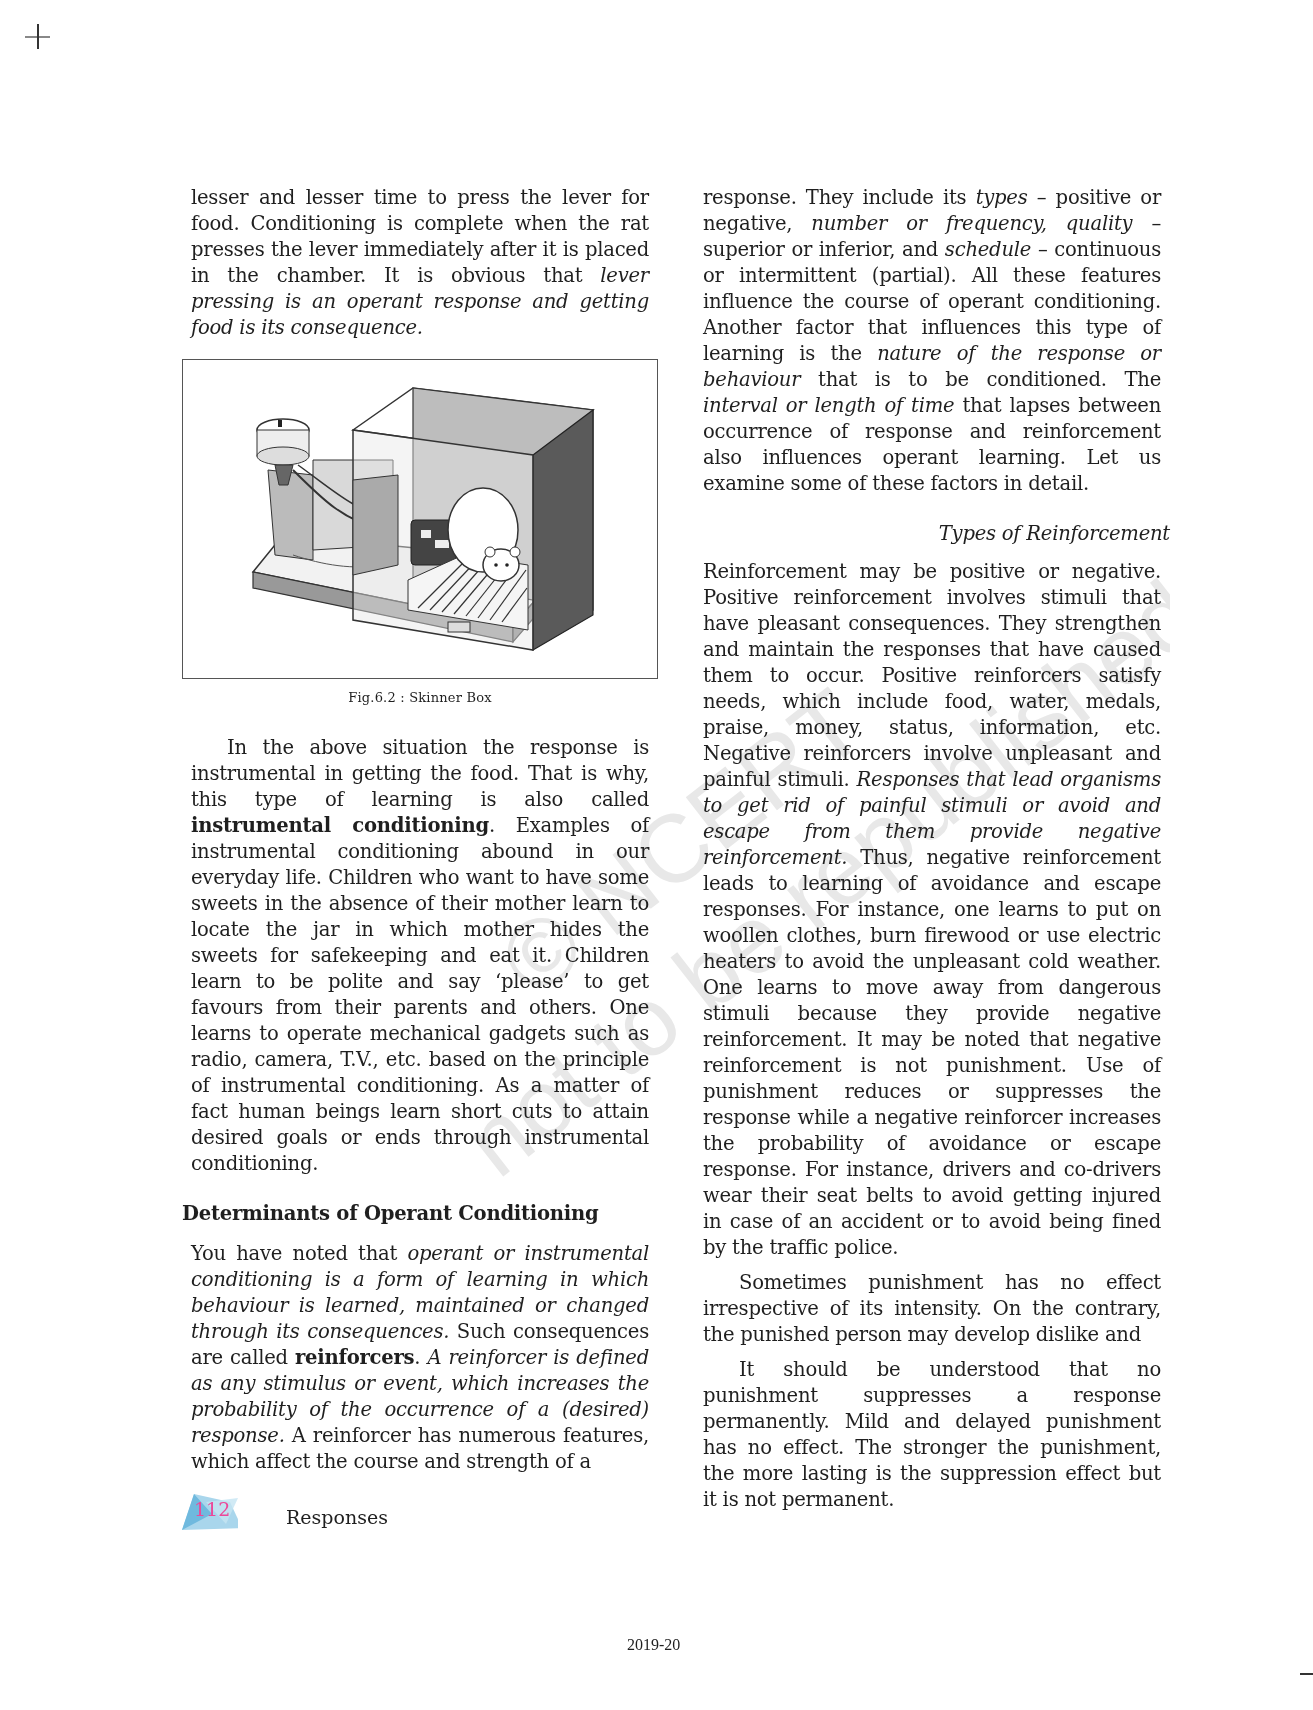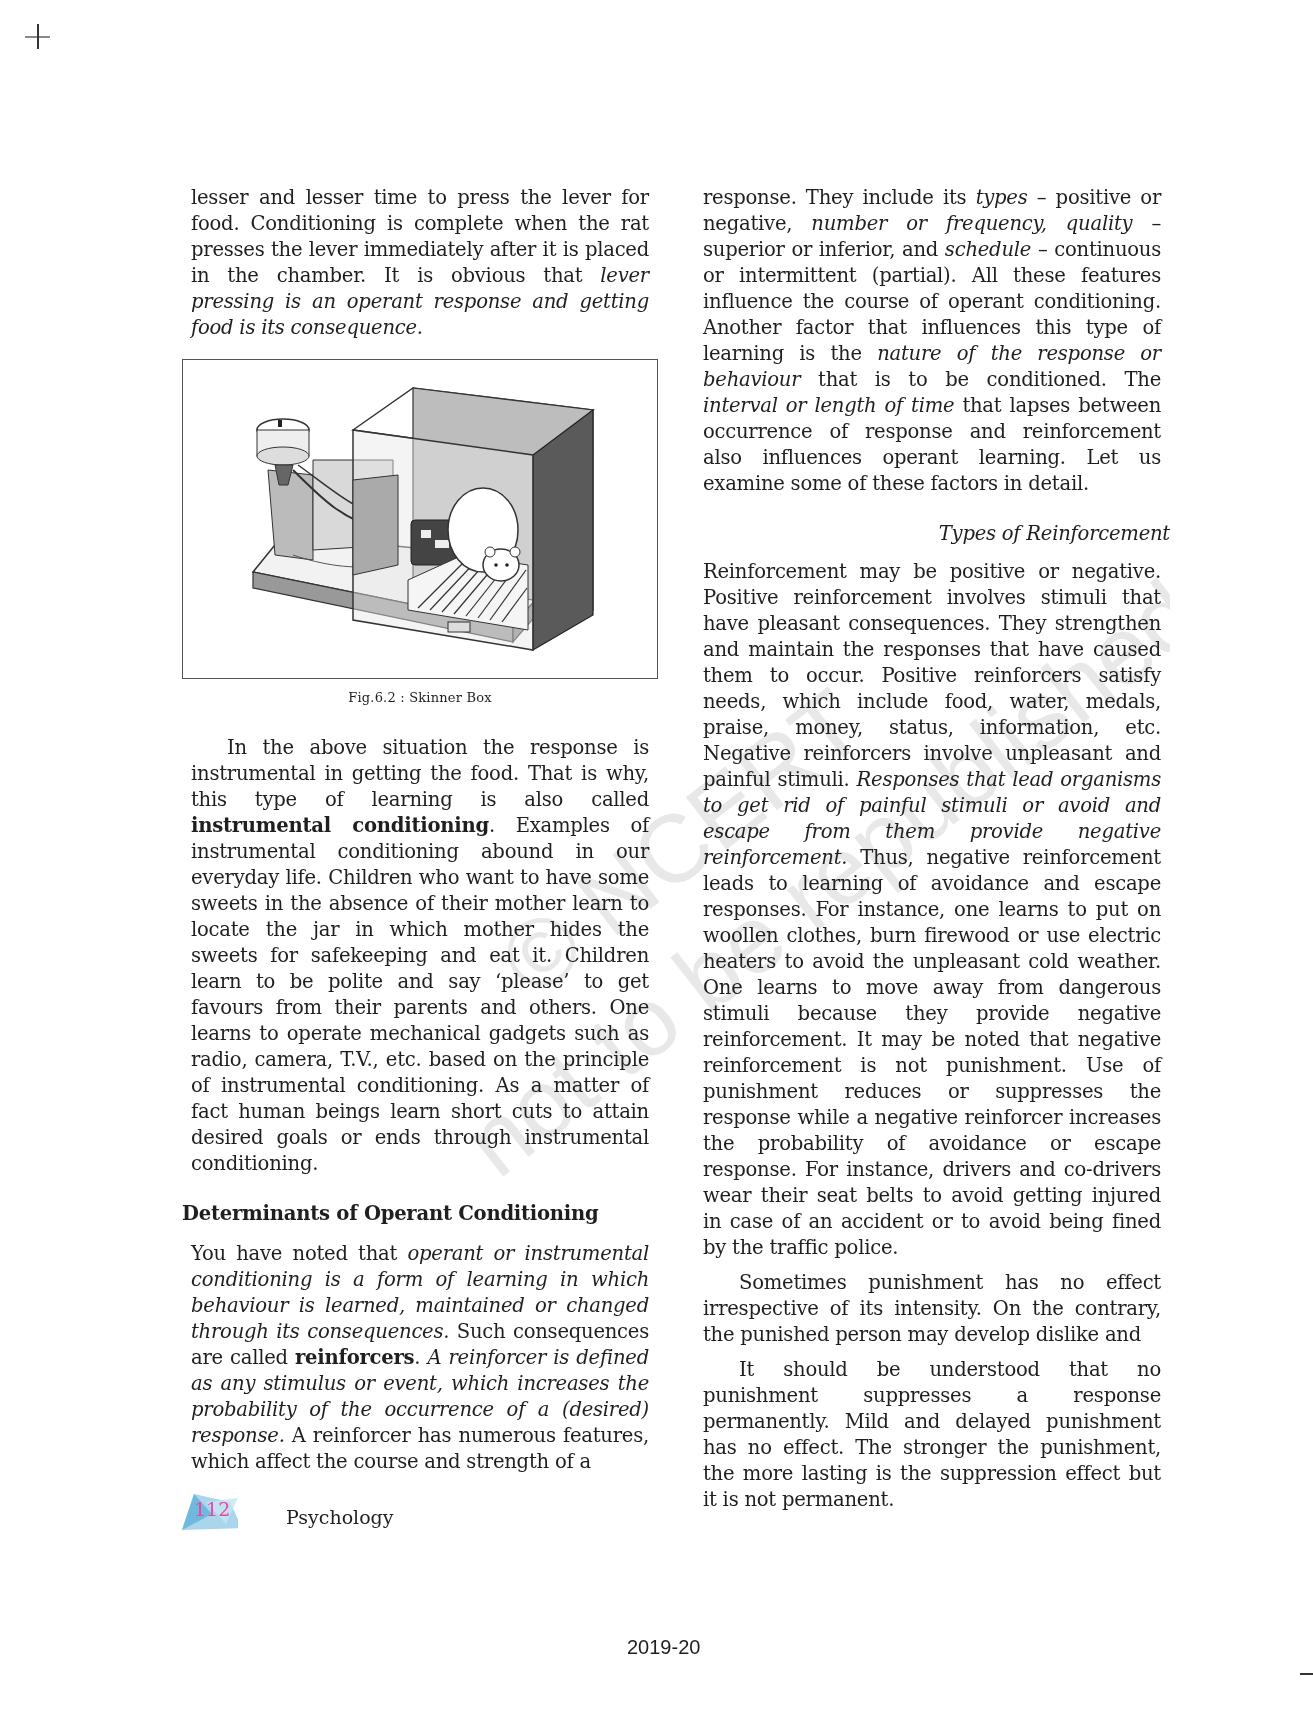--- a/index.html
+++ b/index.html
@@ -15,21 +15,21 @@
   em { }
   b { font-weight: bold; }
   .figure { margin: 18px 0 0 0; border: 1px solid #555; width: 474px; height: 318px; position: relative; background:#fff; }
   .figure svg { position: absolute; left: 0; top: 0; }
   .caption { text-align: center; font-size: 13px; margin-top: 6px; margin-bottom: 24px; letter-spacing: 0.2px; }
   .heading-bold { font-weight: bold; font-size: 19.6px; margin: 24px 0 14px 0 !important; text-align: left; }
   .heading-italic { font-style: italic; margin: 24px 0 12px 0 !important; text-align: right; }
   .footer-page { position: absolute; left: 182px; top: 1494px; width: 56px; height: 40px; }
   .footer-page .num { position: absolute; left: 12px; top: 4px; font-size: 19px; color: #ec4899; }
   .footer-title { position: absolute; left: 286px; top: 1506px; font-size: 19px; }
-  .year { position: absolute; left: 627px; top: 1636px; font-family: Liberation Sans, sans-serif; font-size: 20px; }
+  .year { position: absolute; left: 627px; top: 1636px; font-family: Liberation Serif, serif; font-size: 16px; }
   .watermark { position: absolute; left: 270px; top: 560px; width: 900px; height: 640px; pointer-events: none; }
 </style>
 </head>
 <body>
 
 <div class="crop-mark" style="left:25px;top:36px;width:25px;height:2px;background:#888;"></div>
 <div class="crop-mark" style="left:37px;top:24px;width:1.5px;height:25px;"></div>
 <div class="crop-mark" style="left:1300px;top:1673px;width:13px;height:1.5px;"></div>
 
 <svg class="watermark" viewBox="0 0 900 640">
@@ -117,14 +117,14 @@
 </div>
 
 <div class="footer-page">
   <svg width="56" height="40" viewBox="0 0 56 40" style="position:absolute;left:0;top:0;">
     <polygon points="12,0 48,8 60,34 0,36" fill="#a9d6ec"></polygon>
     <polygon points="0,36 12,0 30,20" fill="#6fb9de"></polygon>
     <polygon points="24,8 56,4 44,30" fill="#c6e5f3" opacity="0.8"></polygon>
   </svg>
   <span class="num">112</span>
 </div>
-<div class="footer-title">Psychology</div>
+<div class="footer-title">Responses</div>
 <div class="year">2019-20</div>
 
 </body></html>

